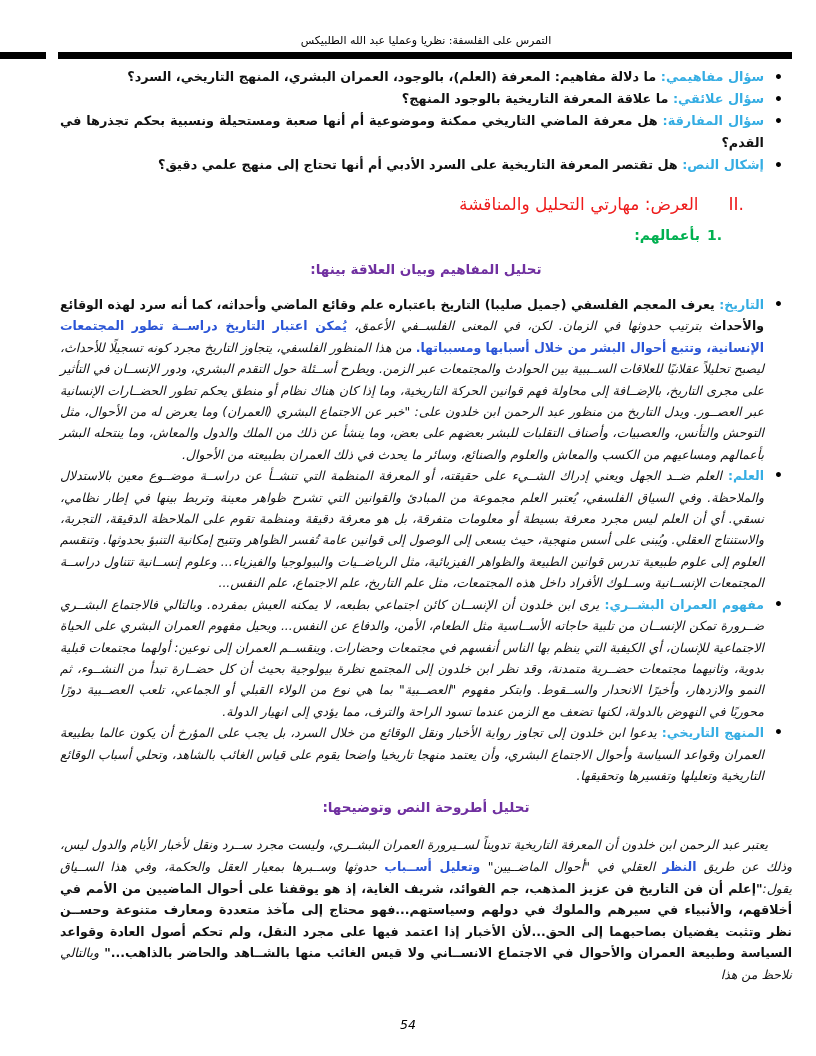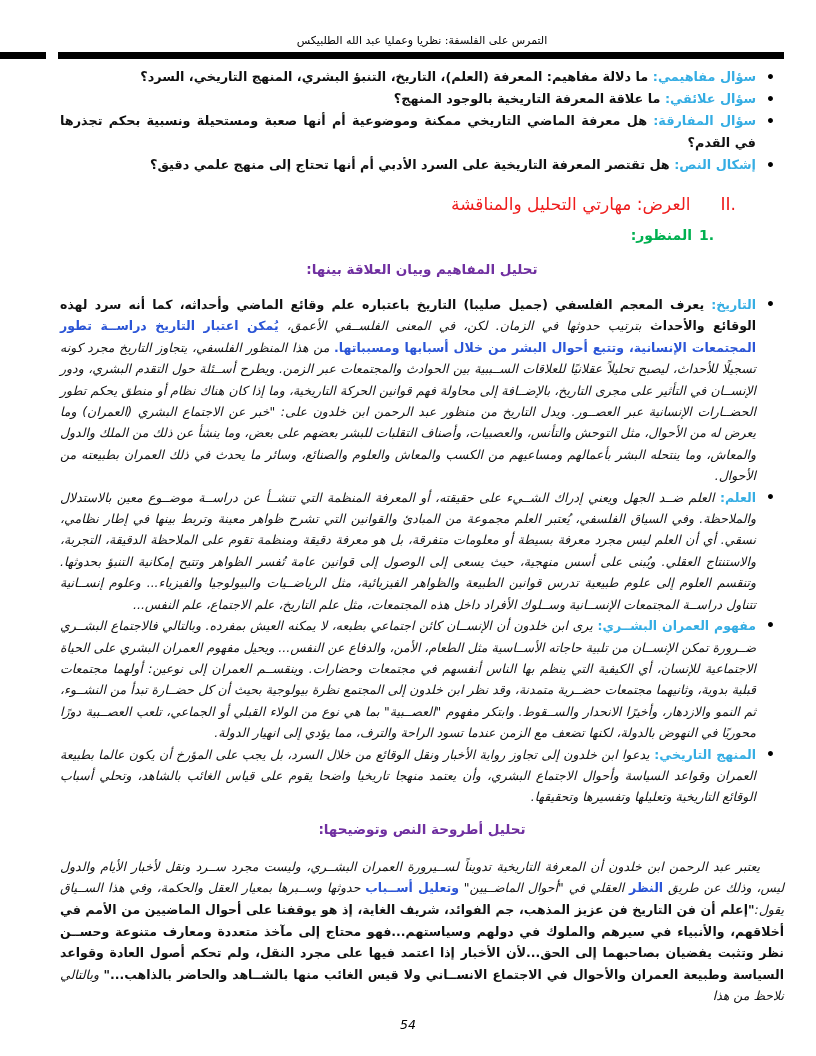--- a/index.html
+++ b/index.html
@@ -12,21 +12,21 @@
   }
   *{margin:0;padding:0;box-sizing:border-box;}
   html,body{background:#ffffff;}
   body{font-family:"DejaVu Sans",sans-serif;color:var(--ink);}
   .page{
     position:relative;
     width:816px;height:1056px;
     margin:0 auto;
     background:#ffffff;
     overflow:hidden;
-    padding:34px 32px 0 60px; 
+    padding:34px 24px 0 60px; 
     direction:rtl;
   }
   
   .running-header{margin-bottom:6px;}
   .header-title{
     text-align:center;
     font-size:11px;
     line-height:14px;
     color:#000;
   }
@@ -118,21 +118,21 @@
     <div class="header-rule">
       <span class="rule-left"></span>
       <span class="rule-main"></span>
     </div>
   </div>
 
   <ul class="questions">
     <li class="q-item">
       <span class="dot">•</span>
       <span class="q-label">سؤال مفاهيمي:</span>
-      <span class="q-text">ما دلالة مفاهيم: المعرفة (العلم)، التاريخ، التنبؤ البشري، المنهج التاريخي، السرد؟</span>
+      <span class="q-text">ما دلالة مفاهيم: المعرفة (العلم)، بالوجود، العمران البشري، المنهج التاريخي، السرد؟</span>
     </li>
     <li class="q-item">
       <span class="dot">•</span>
       <span class="q-label">سؤال علائقي:</span>
       <span class="q-text">ما علاقة المعرفة التاريخية بالوجود المنهج؟</span>
     </li>
     <li class="q-item">
       <span class="dot">•</span>
       <span class="q-label">سؤال المفارقة:</span>
       <span class="q-text">هل معرفة الماضي التاريخي ممكنة وموضوعية أم أنها صعبة ومستحيلة ونسبية بحكم تجذرها في القدم؟</span>
@@ -144,21 +144,21 @@
     </li>
   </ul>
 
   <div class="section-heading">
     <span class="sec-num">II.</span>
     <span class="sec-title">العرض: مهارتي التحليل والمناقشة</span>
   </div>
 
   <div class="subsection-heading">
     <span class="sub-num">1.</span>
-    <span class="sub-title">المنظور:</span>
+    <span class="sub-title">بأعمالهم:</span>
   </div>
 
   <div class="purple-heading h1">تحليل المفاهيم وبيان العلاقة بينها:</div>
 
   <div class="concepts">
     <div class="bullet-para">
       <span class="dot">•</span><span class="runs"><span class="run-label">التاريخ: </span><span class="run-bold">يعرف المعجم الفلسفي (جميل صليبا) التاريخ باعتباره علم وقائع الماضي وأحداثه، كما أنه سرد لهذه الوقائع والأحداث </span><span class="run-regular">بترتيب حدوثها في الزمان. لكن، في المعنى الفلســفي الأعمق، </span><span class="run-blue">يُمكن اعتبار التاريخ دراســة تطور المجتمعات الإنسانية، وتتبع أحوال البشر من خلال أسبابها ومسبباتها.</span><span class="run-regular"> من هذا المنظور الفلسفي، يتجاوز التاريخ مجرد كونه تسجيلًا للأحداث، ليصبح تحليلاً عقلانيًا للعلاقات الســببية بين الحوادث والمجتمعات عبر الزمن. ويطرح أســئلة حول التقدم البشري، ودور الإنســان في التأثير على مجرى التاريخ، بالإضــافة إلى محاولة فهم قوانين الحركة التاريخية، وما إذا كان هناك نظام أو منطق يحكم تطور الحضــارات الإنسانية عبر العصــور. ويدل التاريخ من منظور عبد الرحمن ابن خلدون على: "خبر عن الاجتماع البشري (العمران) وما يعرض له من الأحوال، مثل التوحش والتأنس، والعصبيات، وأصناف التقلبات للبشر بعضهم على بعض، وما ينشأ عن ذلك من الملك والدول والمعاش، وما ينتحله البشر بأعمالهم ومساعيهم من الكسب والمعاش والعلوم والصنائع، وسائر ما يحدث في ذلك العمران بطبيعته من الأحوال.</span></span>
     </div>
     <div class="bullet-para">
       <span class="dot">•</span><span class="runs"><span class="run-label">العلم: </span><span class="run-regular">العلم ضــد الجهل ويعني إدراك الشــيء على حقيقته، أو المعرفة المنظمة التي تنشــأ عن دراســة موضــوع معين بالاستدلال والملاحظة. وفي السياق الفلسفي، يُعتبر العلم مجموعة من المبادئ والقوانين التي تشرح ظواهر معينة وتربط بينها في إطار نظامي، نسقي. أي أن العلم ليس مجرد معرفة بسيطة أو معلومات متفرقة، بل هو معرفة دقيقة ومنظمة تقوم على الملاحظة الدقيقة، التجربة، والاستنتاج العقلي. ويُبنى على أسس منهجية، حيث يسعى إلى الوصول إلى قوانين عامة تُفسر الظواهر وتتيح إمكانية التنبؤ بحدوثها. وتنقسم العلوم إلى علوم طبيعية تدرس قوانين الطبيعة والظواهر الفيزيائية، مثل الرياضــيات والبيولوجيا والفيزياء... وعلوم إنســانية تتناول دراســة المجتمعات الإنســانية وســلوك الأفراد داخل هذه المجتمعات، مثل علم التاريخ، علم الاجتماع، علم النفس...</span></span>

